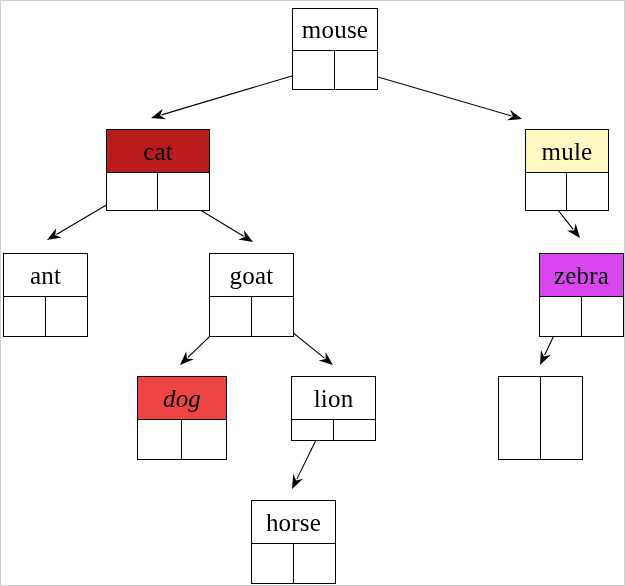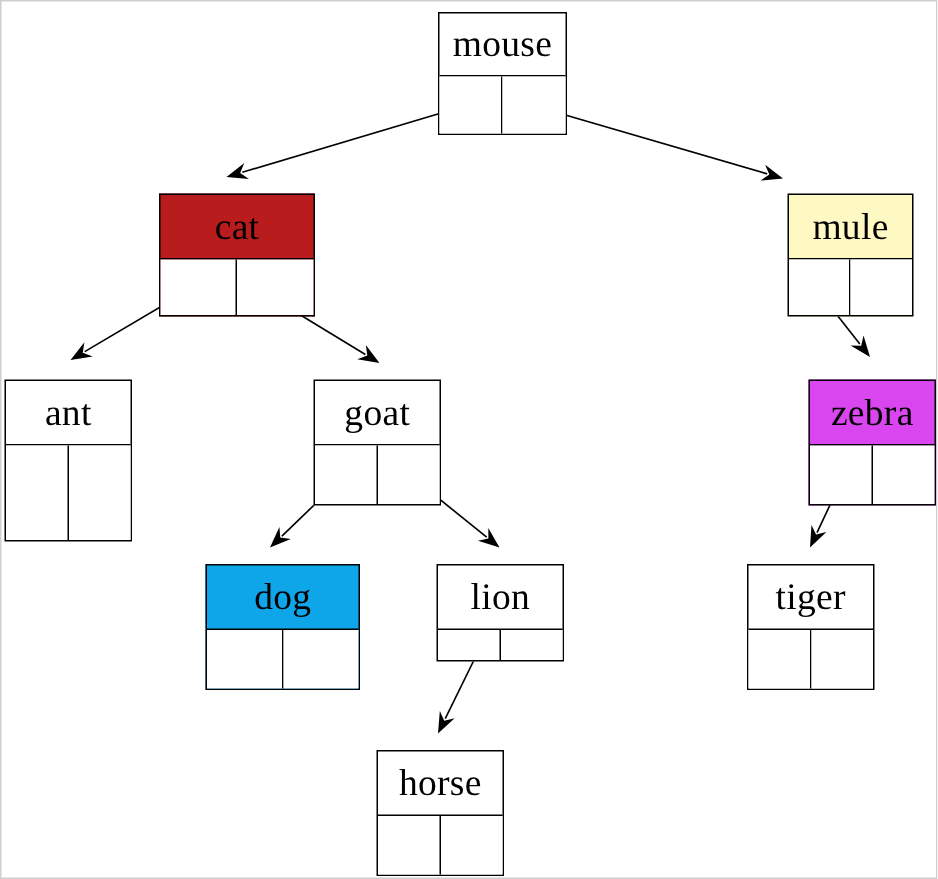--- a/index.html
+++ b/index.html
@@ -120,57 +120,56 @@
           <div class="ptr-cell right"></div>
         </div>
       </div>
       <div class="node" style="left: 476px; top: 128px; width: 84px; height: 82px; border-color: rgb(0, 0, 0); background: #fef9c3; margin-left: 48px;">
         <div class="node-label" style="height: 43px; border-bottom-color: rgb(0, 0, 0);">mule</div>
         <div class="node-pointers">
           <div class="ptr-cell left" style="border-right-color: rgb(0, 0, 0);"></div>
           <div class="ptr-cell right"></div>
         </div>
       </div>
-      <div class="node" style="left: 2px; top: 252px; width: 85px; height: 108px; border-color: rgb(0, 0, 0); background: rgb(255, 255, 255);">
+      <div class="node" style="left: 2px; top: 252px; width: 85px; height: 84px; border-color: rgb(0, 0, 0); background: rgb(255, 255, 255);">
         <div class="node-label" style="height: 43px; border-bottom-color: rgb(0, 0, 0);">ant</div>
         <div class="node-pointers">
           <div class="ptr-cell left" style="border-right-color: rgb(0, 0, 0);"></div>
           <div class="ptr-cell right"></div>
         </div>
       </div>
       <div class="node" style="left: 208px; top: 252px; width: 85px; height: 84px; border-color: rgb(0, 0, 0); background: rgb(255, 255, 255);">
         <div class="node-label" style="height: 43px; border-bottom-color: rgb(0, 0, 0);">goat</div>
         <div class="node-pointers">
           <div class="ptr-cell left" style="border-right-color: rgb(0, 0, 0);"></div>
           <div class="ptr-cell right"></div>
         </div>
       </div>
       <div class="node" style="left: 538px; top: 252px; width: 85px; height: 84px; border-color: rgb(0, 0, 0); background: #d946ef;">
         <div class="node-label" style="height: 43px; border-bottom-color: rgb(0, 0, 0);">zebra</div>
         <div class="node-pointers">
           <div class="ptr-cell left" style="border-right-color: rgb(0, 0, 0);"></div>
           <div class="ptr-cell right"></div>
         </div>
       </div>
-      <div class="node" style="left: 136px; top: 375px; width: 103px; height: 84px; border-color: rgb(0, 0, 0); background: #0ea5e9;">
+      <div class="node" style="left: 136px; top: 375px; width: 90px; height: 84px; border-color: rgb(0, 0, 0); background: #ef4444; font-style: italic;">
         <div class="node-label" style="height: 43px; border-bottom-color: rgb(0, 0, 0);">dog</div>
         <div class="node-pointers">
           <div class="ptr-cell left" style="border-right-color: rgb(0, 0, 0);"></div>
           <div class="ptr-cell right"></div>
         </div>
       </div>
       <div class="node" style="left: 290px; top: 375px; width: 85px; height: 65px; border-color: rgb(0, 0, 0); background: rgb(255, 255, 255);">
         <div class="node-label" style="height: 43px; border-bottom-color: rgb(0, 0, 0);">lion</div>
         <div class="node-pointers">
           <div class="ptr-cell left" style="border-right-color: rgb(0, 0, 0);"></div>
           <div class="ptr-cell right"></div>
         </div>
       </div>
       <div class="node" style="left: 497px; top: 375px; width: 85px; height: 84px; border-color: rgb(0, 0, 0); background: rgb(255, 255, 255);">
-        <div class="node-label" style="height: 43px; border-bottom-color: rgb(0, 0, 0);">tiger</div>
         <div class="node-pointers">
           <div class="ptr-cell left" style="border-right-color: rgb(0, 0, 0);"></div>
           <div class="ptr-cell right"></div>
         </div>
       </div>
       <div class="node" style="left: 250px; top: 499px; width: 85px; height: 84px; border-color: rgb(0, 0, 0); background: rgb(255, 255, 255);">
         <div class="node-label" style="height: 43px; border-bottom-color: rgb(0, 0, 0);">horse</div>
         <div class="node-pointers">
           <div class="ptr-cell left" style="border-right-color: rgb(0, 0, 0);"></div>
           <div class="ptr-cell right"></div>

